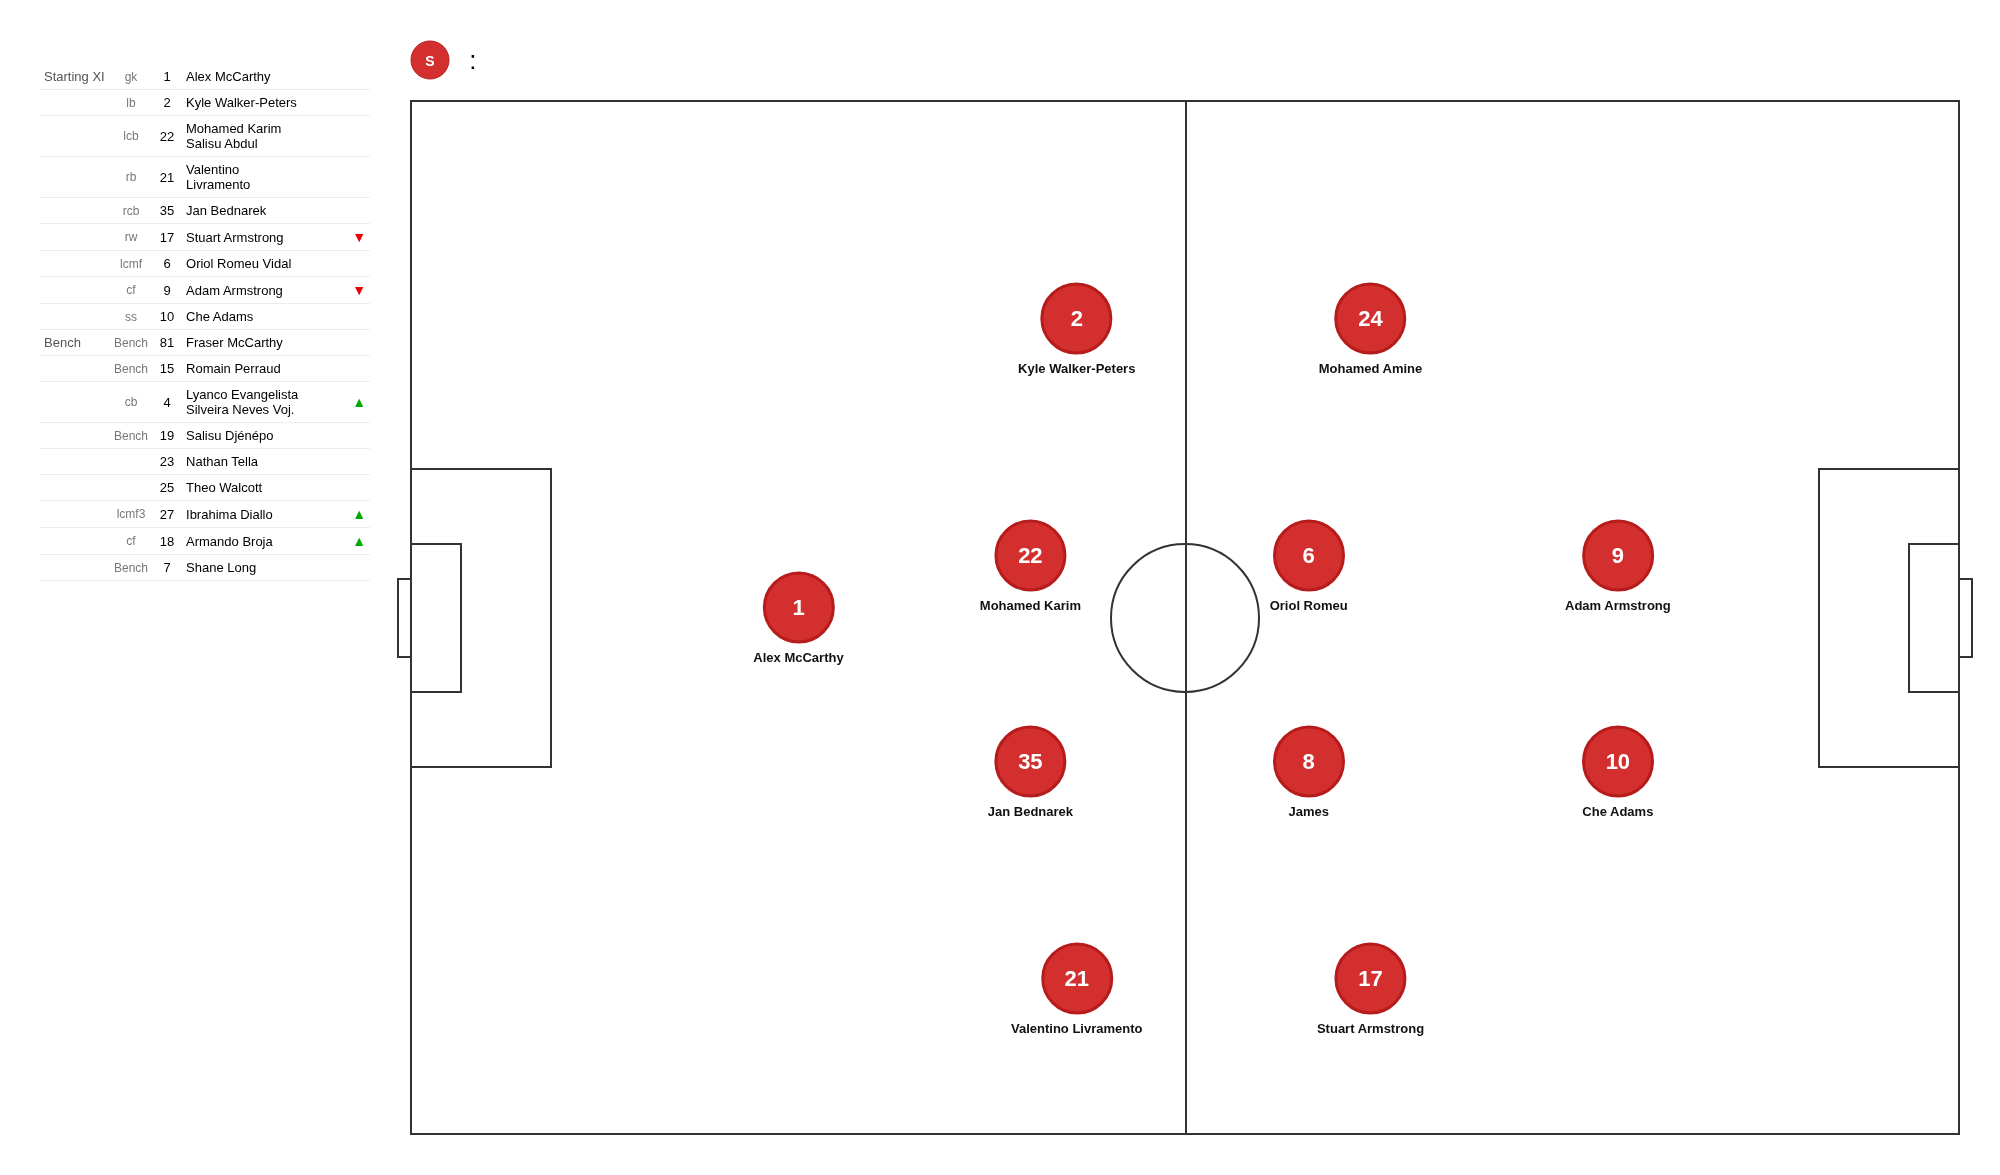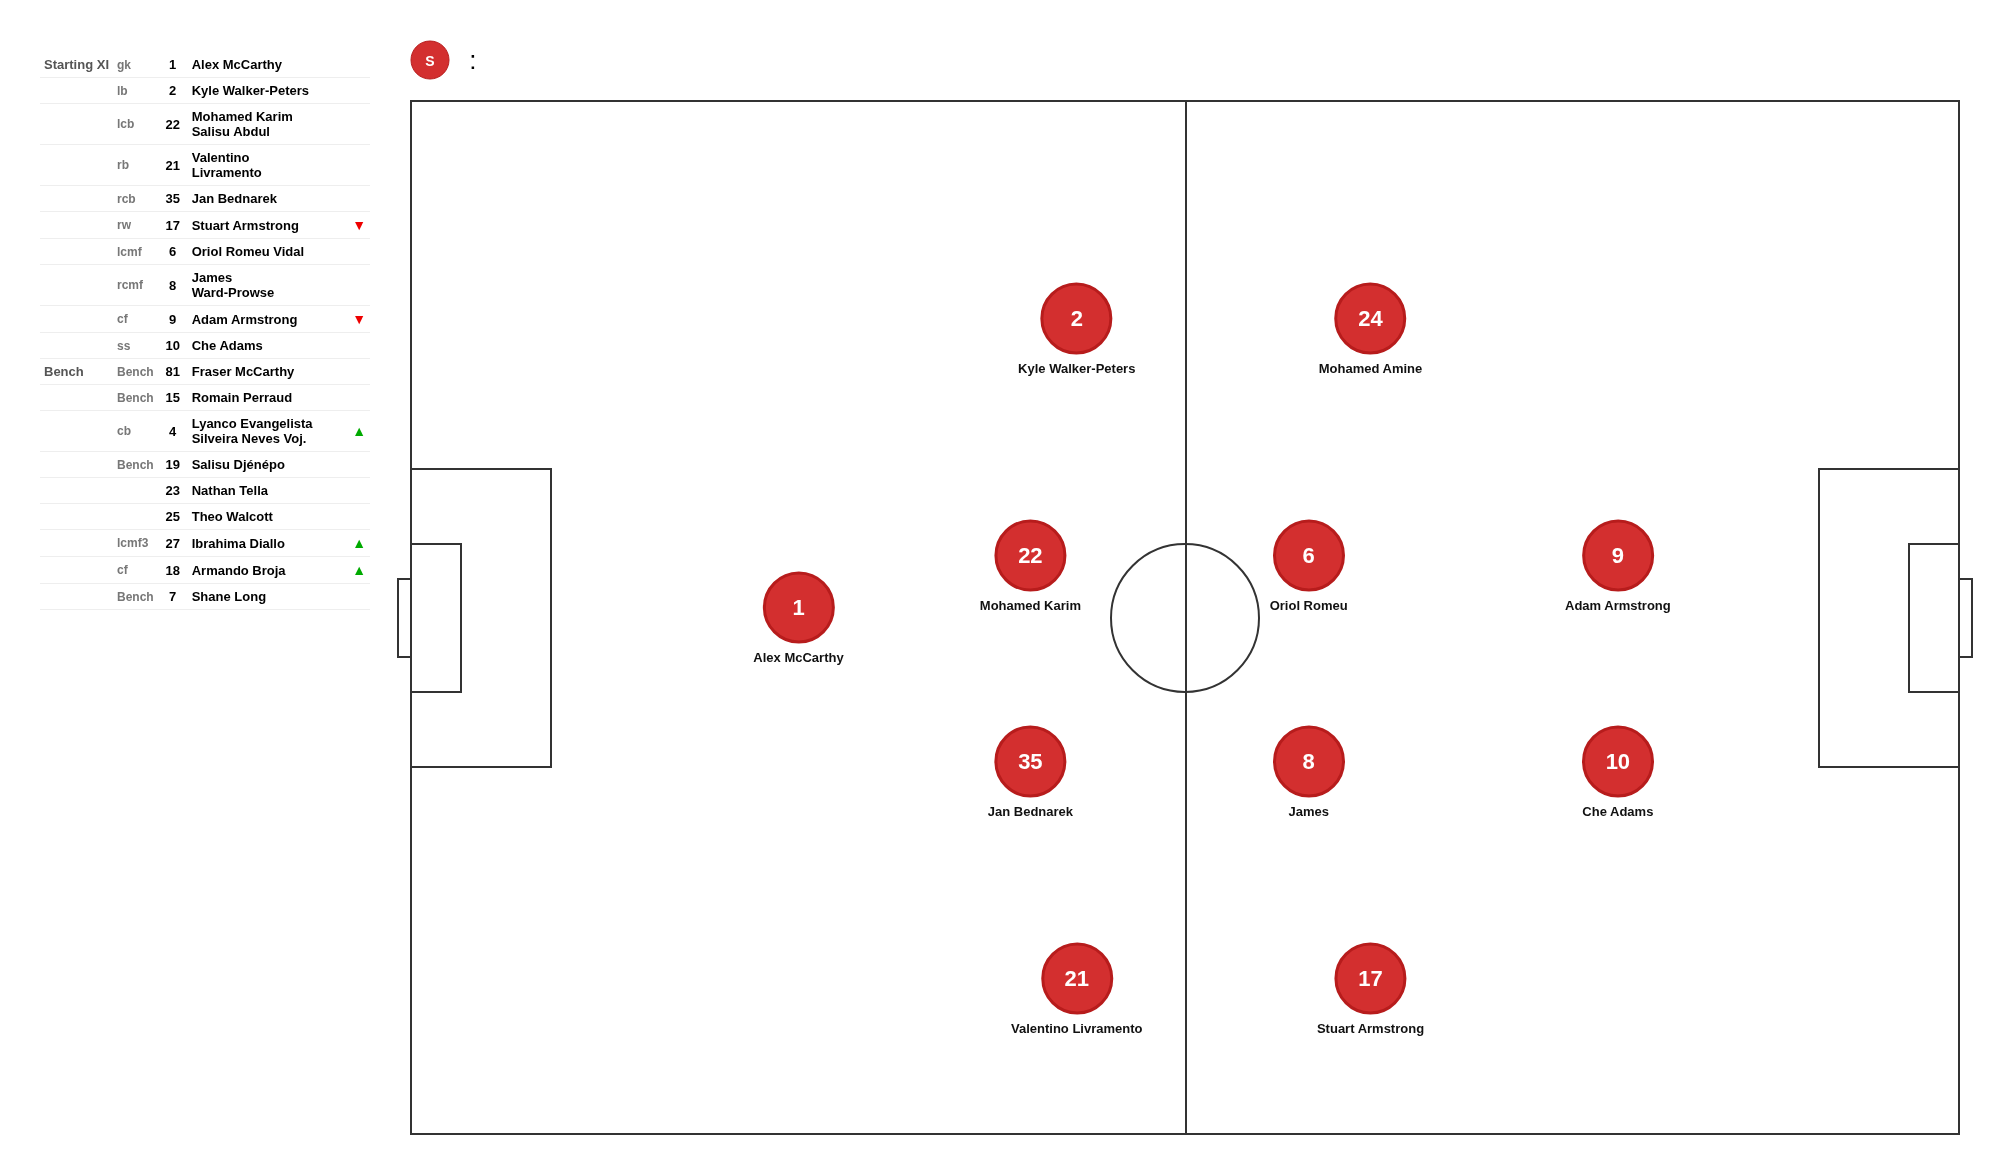--- a/index.html
+++ b/index.html
@@ -8,23 +8,22 @@
       font-family: Arial, sans-serif;
       width: 2000px;
       height: 1175px;
       overflow: hidden;
       display: flex;
     }
 
     
     .left-panel {
       width: 390px;
-      padding: 32px 20px 20px 40px;
+      padding: 44px 20px 20px 40px;
       flex-shrink: 0;
-      font-weight: bold;
     }
     .panel-title {
       font-size: 22px;
       font-weight: bold;
       margin-bottom: 20px;
     }
     .lineup-table {
       width: 100%;
       border-collapse: collapse;
       font-size: 14px;
@@ -38,21 +37,21 @@
     }
     .col-section {
       color: #555;
       font-size: 13px;
       white-space: nowrap;
       width: 70px;
     }
     .col-pos {
       color: #777;
       font-size: 12px;
-      text-align: left;
+      text-align: center;
       width: 35px;
     }
     .col-num {
       text-align: center;
       width: 30px;
       font-size: 13px;
     }
     .col-name {
       font-size: 13px;
       padding-left: 4px;
@@ -267,27 +266,20 @@
   </tr>
         <tr>
     <td class="col-section"></td>
     <td class="col-pos">lcmf</td>
     <td class="col-num">6</td>
     <td class="col-name">Oriol Romeu Vidal</td>
     <td class="col-icon"></td>
   </tr>
         <tr>
     <td class="col-section"></td>
-    <td class="col-pos">rcmf</td>
-    <td class="col-num">8</td>
-    <td class="col-name">James<br>Ward-Prowse</td>
-    <td class="col-icon"></td>
-  </tr>
-        <tr>
-    <td class="col-section"></td>
     <td class="col-pos">cf</td>
     <td class="col-num">9</td>
     <td class="col-name">Adam Armstrong</td>
     <td class="col-icon"><span class="arrow-down">▼</span></td>
   </tr>
         <tr>
     <td class="col-section"></td>
     <td class="col-pos">ss</td>
     <td class="col-num">10</td>
     <td class="col-name">Che Adams</td>

